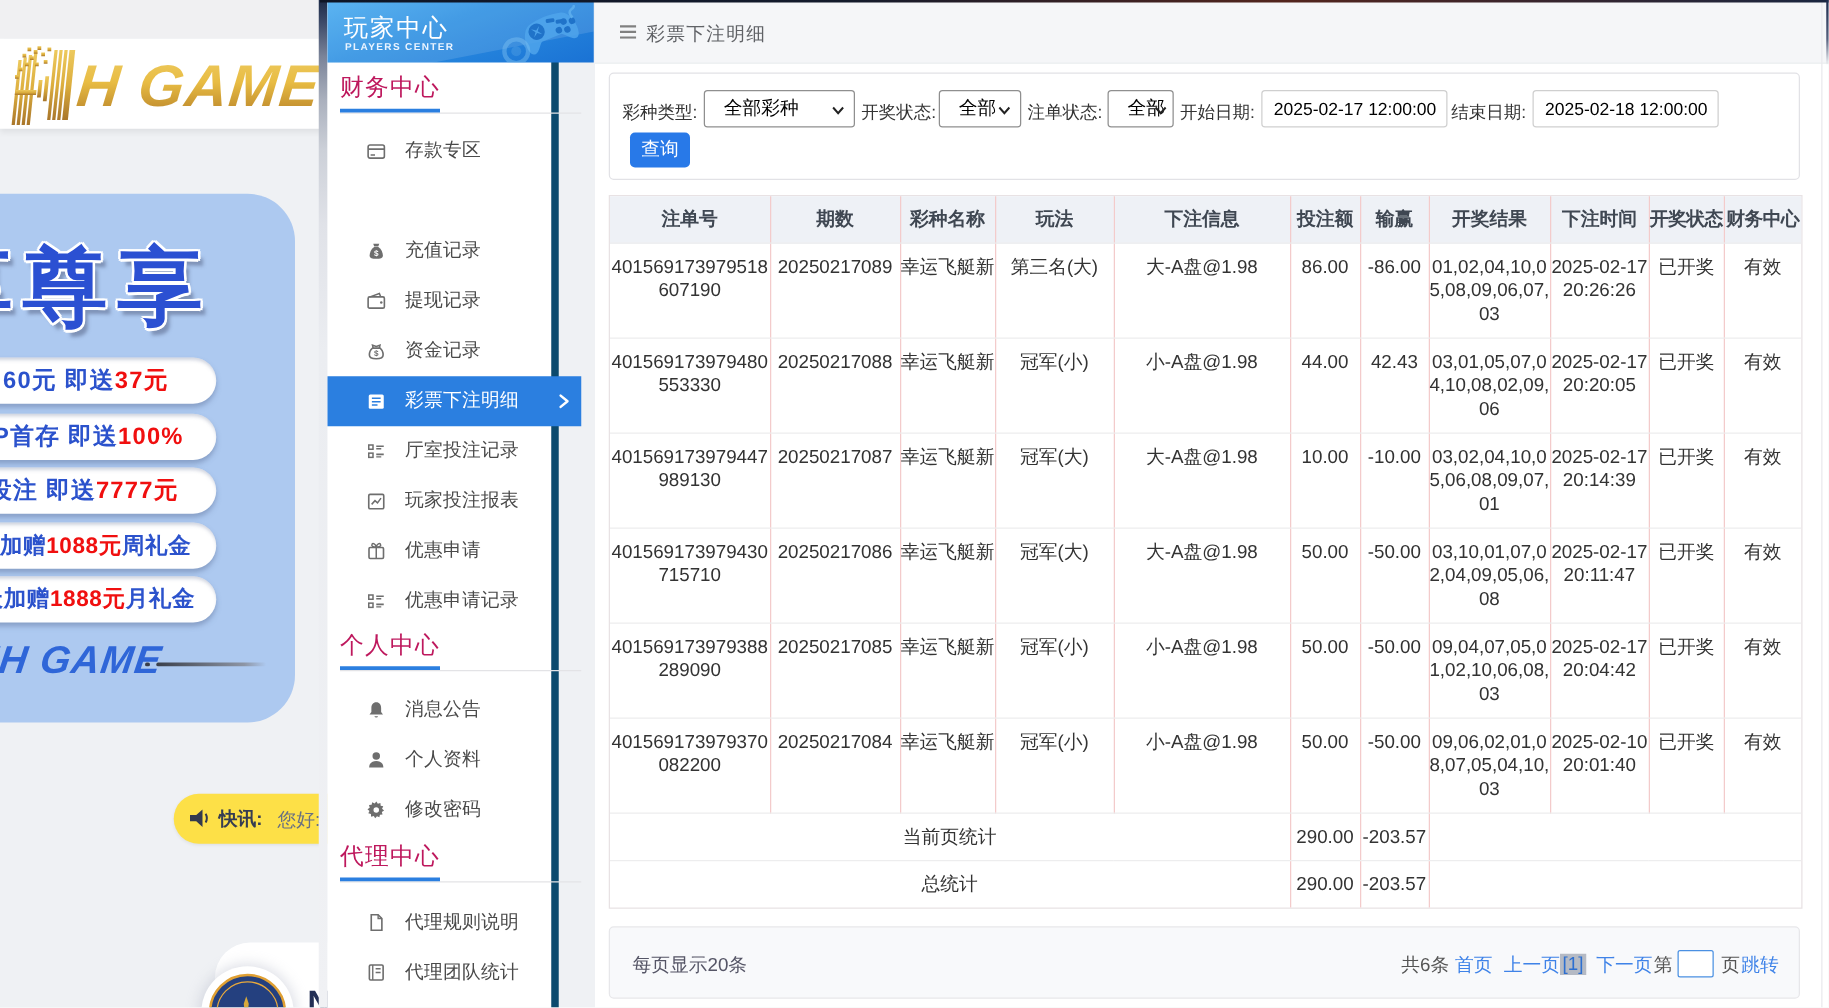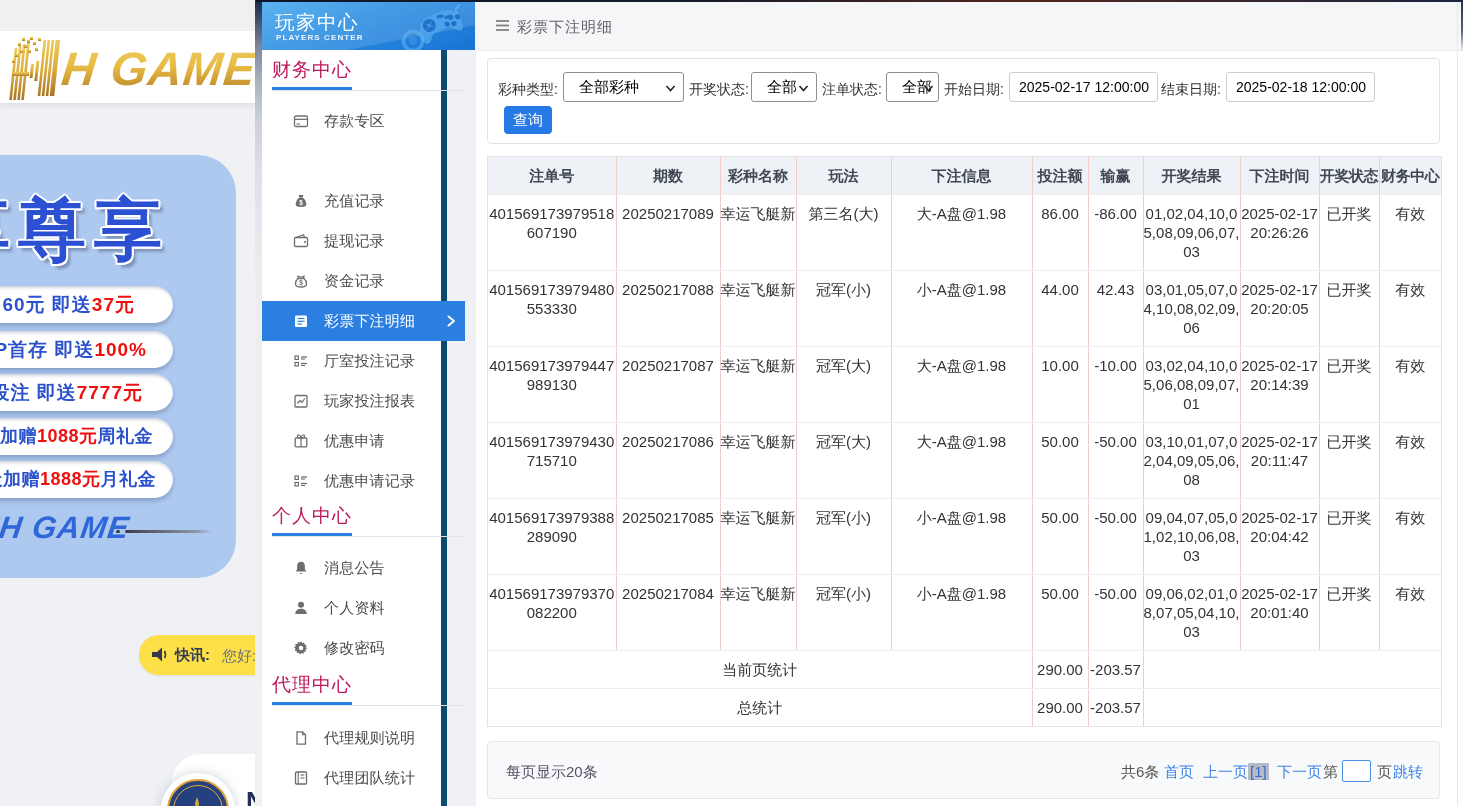--- a/index.html
+++ b/index.html
@@ -421,21 +421,21 @@
           </tr>
           <tr>
             <td class="res">401569173979370082200</td>
             <td>20250217084</td>
             <td>幸运飞艇新</td>
             <td>冠军(小)</td>
             <td>小-A盘@1.98</td>
             <td>50.00</td>
             <td>-50.00</td>
             <td class="res">09,06,02,01,08,07,05,04,10,03</td>
-            <td>2025-02-17 20:01:40</td>
+            <td>2025-02-10 20:01:40</td>
             <td>已开奖</td>
             <td class="noR">有效</td>
           </tr>
           <tr>
             <td colspan="5">当前页统计</td>
             <td>290.00</td>
             <td>-203.57</td>
             <td colspan="4" class="noR"></td>
           </tr>
           <tr>

